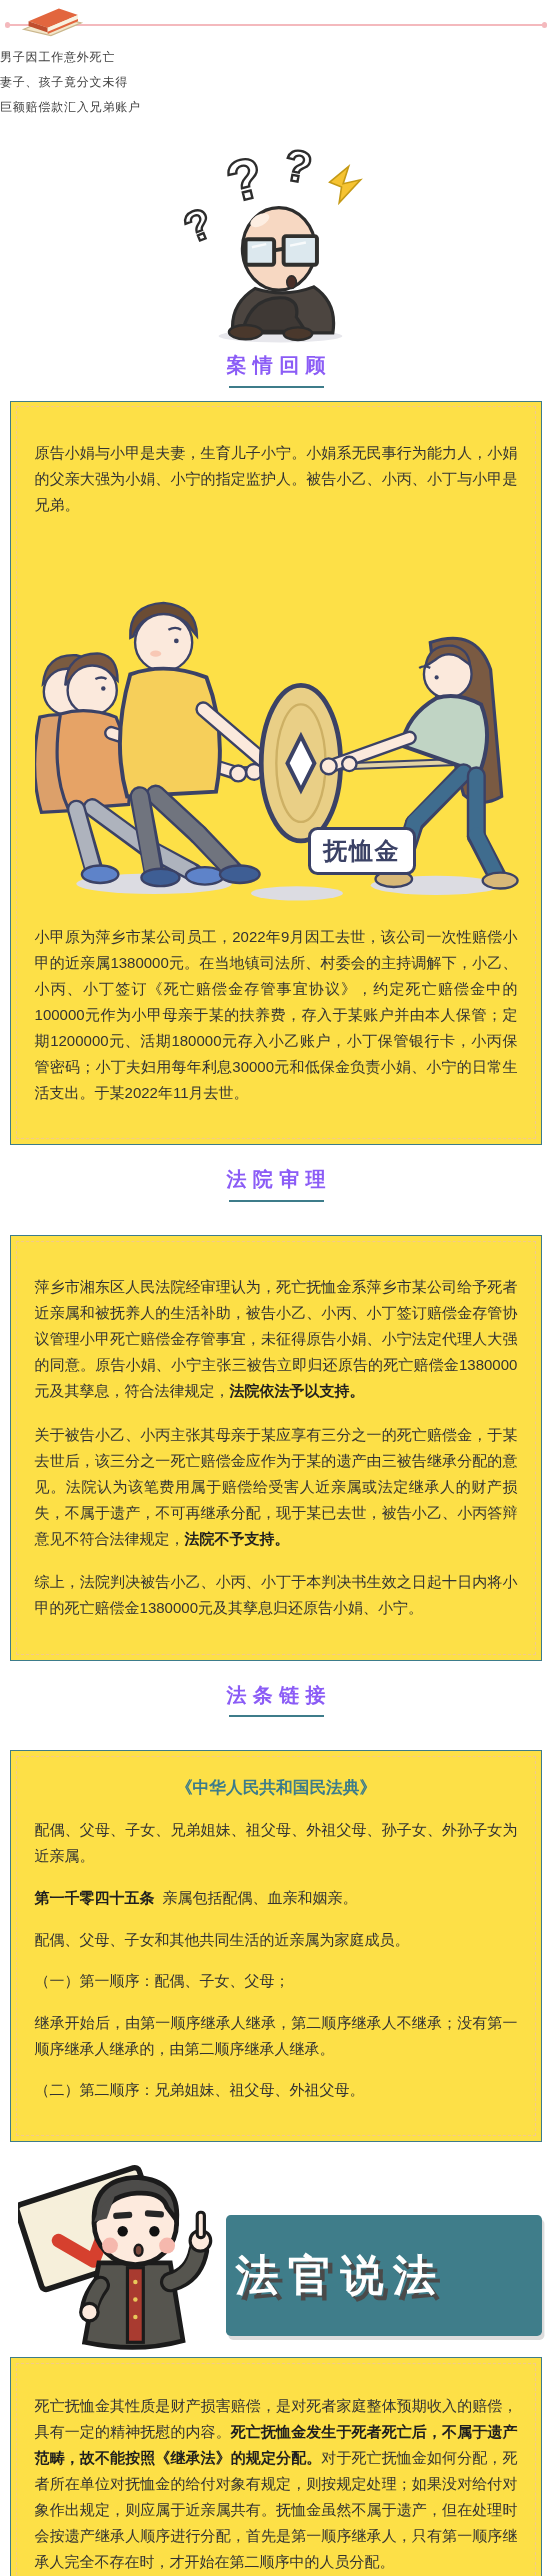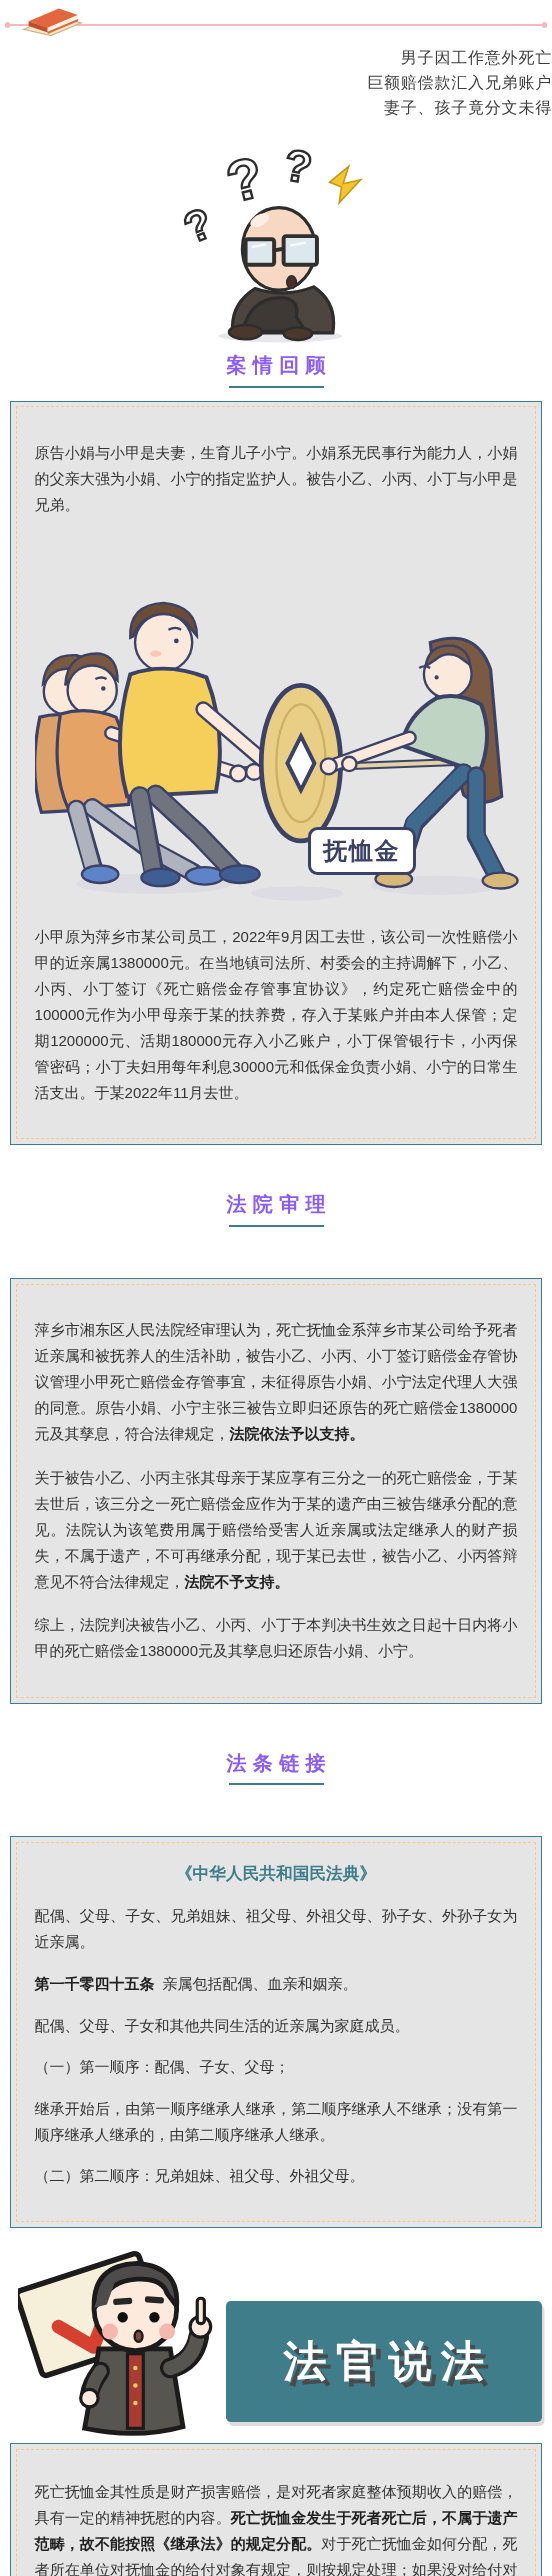--- a/index.html
+++ b/index.html
@@ -14,55 +14,55 @@
     color:#3c3c3c;
   }
   
   .top-bar{position:relative;height:35px;}
   .top-line{position:absolute;left:8px;right:8px;top:24px;height:2.4px;background:#f4b9bd;border-radius:1.6px;}
   .top-line::before,.top-line::after{content:"";position:absolute;top:-1.6px;width:5.6px;height:5.6px;border-radius:50%;background:#f4b9bd;}
   .top-line::before{left:-3.2px;}
   .top-line::after{right:-3.2px;}
   .book-icon{position:absolute;left:19px;top:1.6px;width:67px;height:37px;}
   
-  .article-title{margin-top:9.5px;text-align:right;font-size:16px;line-height:25.4px;color:#3e3e3e;letter-spacing:0.8px;}
+  .article-title{margin-top:9.5px;text-align:left;font-size:12px;line-height:25.4px;color:#3e3e3e;letter-spacing:0.8px;}
   .article-title div{margin-bottom:0;}
   
   .thinker{width:199px;margin:12.7px auto 0;}
   
   .section-h{margin-top:4.8px;text-align:center;}
   .section-h .t{display:inline-block;font-size:20px;font-weight:bold;color:#8b5cf6;letter-spacing:6.4px;text-indent:6.4px;}
   .section-h .u{width:95px;height:2.4px;background:#3d7c8a;margin:6.4px auto 0;}
-  .mt-lg{margin-top:46px;}
-  
-  .box{margin:12.7px 10.3px 0;border:1.6px solid #3d7c8a;padding:4.8px;background:#e5e5e5;}
+  .mt-lg{margin-top:21px;}
+  
+  .box{margin:12.7px 10.3px 0;border:1.6px solid #3d7c8a;padding:4.8px;background:#fde047;}
   .box-inner{border:1.6px dashed #f3c98e;padding:17.5px 17.5px;}
   .para{font-size:15px;line-height:26px;color:#333;text-align:justify;}
   .para + .para{margin-top:17.5px;}
   .bseg{font-weight:bold;color:#1f1f1f;}
-  .mt-box{margin-top:51px;}
+  .mt-box{margin-top:33px;}
   
   .illustration{position:relative;margin:14.3px auto;width:489px;}
   .pension-label{
     position:absolute;left:273px;top:294px;
     padding:4.8px 12.7px;background:#ffffff;border:3.2px solid #3b4266;border-radius:9.5px;
     font-size:24px;font-weight:bold;color:#3b4266;letter-spacing:1.6px;
   }
   
   .law-title{text-align:center;font-size:16.7px;font-weight:bold;color:#3d7c8a;line-height:26px;}
   .law-p{font-size:15px;line-height:26px;color:#333;margin-top:16px;text-align:justify;}
   .law-p.tight{margin-top:8px;}
   .law-num{font-weight:bold;color:#1f1f1f;margin-right:8px;}
   
   .judge-banner{position:relative;height:215px;margin-top:0;}
   .banner-rect{
     position:absolute;left:226px;right:10.3px;top:73px;height:121px;
     background:#3f7d8a;border-radius:4.8px;z-index:1;
     box-shadow:2.4px 4px 0 rgba(60,60,60,0.18);
-    display:flex;align-items:center;justify-content:center;
+    display:flex;align-items:center;
   }
   .banner-text{
     font-size:43px;font-weight:bold;color:#ffffff;letter-spacing:9.5px;text-indent:9.5px;
     text-shadow:4.8px 4.8px 0 #4a4a4a;
     font-family:"Liberation Sans","DejaVu Sans",sans-serif;
   }
   .judge-figure{position:absolute;left:17.5px;top:0;width:230px;height:215px;z-index:2;}
   .box-final .box-inner{padding:14.3px 17.5px;}
 </style>
 </head>
@@ -76,22 +76,22 @@
       <polygon points="6,34 44,18 78,26 40,42" fill="#f3e7cb" stroke="#cbb78d" stroke-width="1.5"></polygon>
       <polygon points="12,24 50,8 74,16 36,32" fill="#e2663e"></polygon>
       <polygon points="12,24 36,32 36,38 12,30" fill="#c04e2e"></polygon>
       <polygon points="36,32 74,16 74,21 36,37" fill="#f8f1df"></polygon>
       <polygon points="36,37 74,21 74,24 36,40" fill="#e2663e"></polygon>
     </svg>
   </div>
 
   <div class="article-title">
     <div>男子因工作意外死亡</div>
+    <div>妻子、孩子竟分文未得</div>
     <div>巨额赔偿款汇入兄弟账户</div>
-    <div>妻子、孩子竟分文未得</div>
   </div>
 
   <div class="thinker">
     <svg viewBox="0 0 250 266" width="199" height="211">
       <ellipse cx="130" cy="256" rx="78" ry="8" fill="#e7e7ec"></ellipse>
 
       <text x="70" y="88" font-size="72" font-weight="bold" fill="#ffffff" stroke="#2d2d2d" stroke-width="3" transform="rotate(-14 70 88)">?</text>
       <text x="132" y="58" font-size="56" font-weight="bold" fill="#ffffff" stroke="#2d2d2d" stroke-width="3" transform="rotate(10 132 58)">?</text>
       <text x="18" y="140" font-size="54" font-weight="bold" fill="#ffffff" stroke="#2d2d2d" stroke-width="3" transform="rotate(-22 18 140)">?</text>
 

